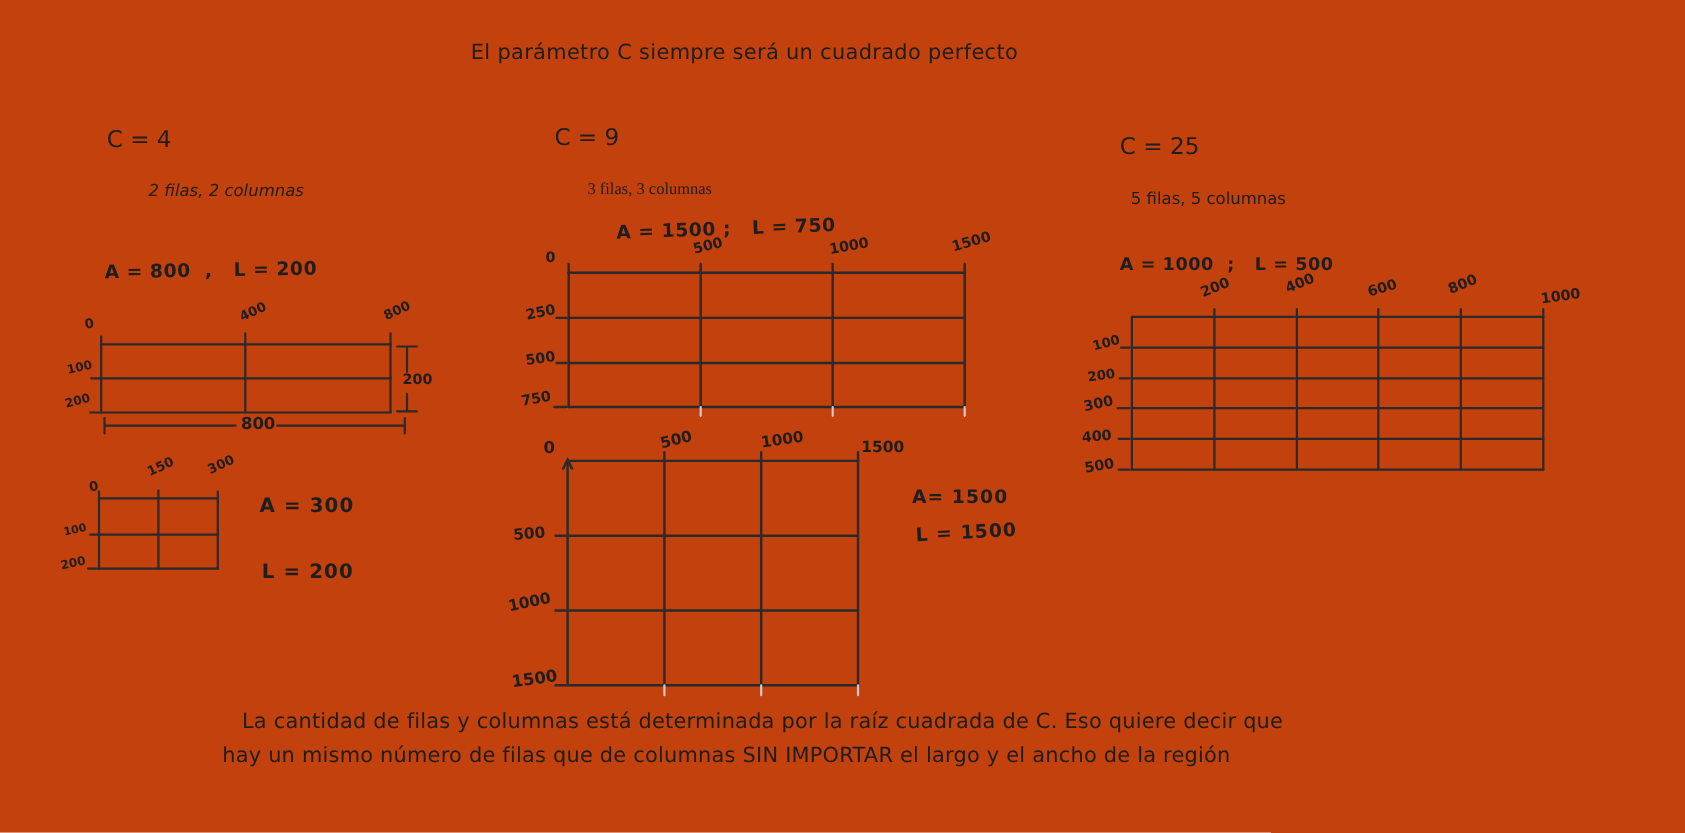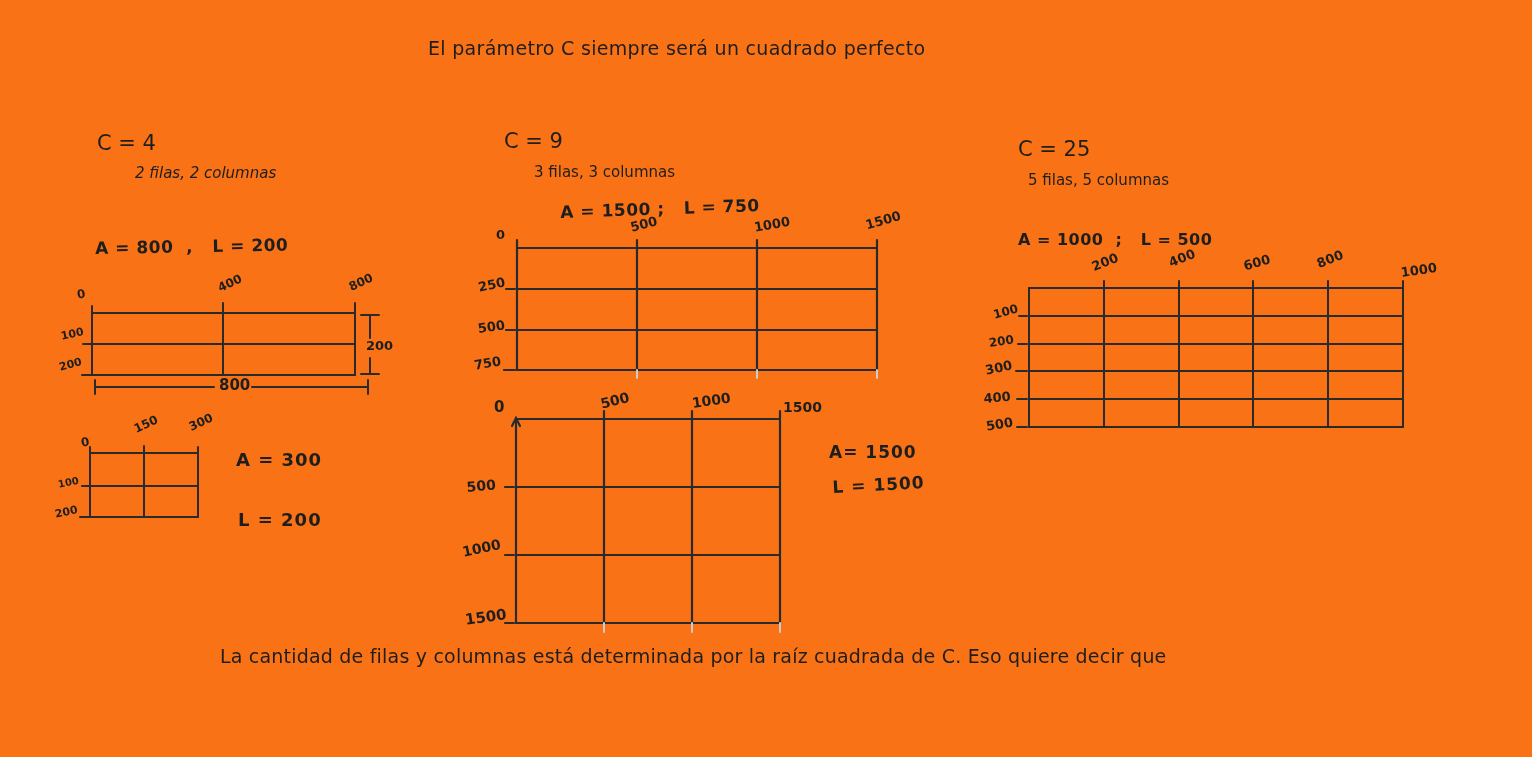--- a/index.html
+++ b/index.html
@@ -1,34 +1,34 @@
 <!DOCTYPE html>
 <html><head>
 <meta charset="utf-8">
 <style>
   html, body { margin: 0; padding: 0; background: #ffffff; }
   .canvas {
     position: relative;
     width: 1532px;
     height: 757px;
-    background: #f97316;
+    background: #c2410c;
     overflow: hidden;
     font-family: "DejaVu Sans", sans-serif;
     color: #1e1e1e;
   }
   svg.lines { position: absolute; left: 0; top: 0; }
   .lbl {
     position: absolute;
     color: #1e1e1e;
     white-space: pre;
     transform-origin: left top;
     line-height: 1.1;
   }
   .title { font-size: 19px; letter-spacing: 0.3px; }
-  .c-label { font-size: 21px; margin-top: 16px; }
+  .c-label { font-size: 21px; }
   .subtitle { font-size: 15px; }
   .params { font-size: 17px; font-weight: bold; letter-spacing: 0.5px; }
   .tick { font-size: 12px; font-weight: bold; }
   .tick-md { font-size: 13px; font-weight: bold; }
   .dim { font-size: 13px; font-weight: bold; }
   .side-label { font-size: 18px; font-weight: bold; letter-spacing: 1px; }
   .footer-line { font-size: 19px; letter-spacing: 0.2px; }
 </style>
 </head>
 <body>
@@ -96,21 +96,21 @@
 
   <div class="lbl tick" style="left:80px; top:437px; transform:rotate(-10deg);">0</div>
   <div class="lbl tick" style="left:132px; top:424px; transform:rotate(-25deg);">150</div>
   <div class="lbl tick" style="left:187px; top:422px; transform:rotate(-25deg);">300</div>
   <div class="lbl tick" style="left:57px; top:479px; transform:rotate(-12deg); font-size:10px;">100</div>
   <div class="lbl tick" style="left:54px; top:509px; transform:rotate(-12deg); font-size:11px;">200</div>
   <div class="lbl side-label" style="left:236px; top:450px;">A = 300</div>
   <div class="lbl side-label" style="left:238px; top:510px;">L = 200</div>
 
   <div class="lbl c-label" style="left:504px; top:114px;text-align:center;">C = 9</div>
-  <div class="lbl subtitle" style="left:534px; top:164px;">3 filas, 3 columnas</div>
+  <div class="lbl subtitle" style="left:534px; top:164px;font-family:Liberation Serif, serif;">3 filas, 3 columnas</div>
   <div class="lbl params" style="left:560px; top:203px; transform:rotate(-2deg);">A = 1500 ;   L = 750</div>
 
   <div class="lbl tick-md" style="left:496px; top:228px;">0</div>
   <div class="lbl tick-md" style="left:629px; top:221px; transform:rotate(-14deg);">500</div>
   <div class="lbl tick-md" style="left:753px; top:221px; transform:rotate(-10deg);">1000</div>
   <div class="lbl tick-md" style="left:864px; top:219px; transform:rotate(-16deg);">1500</div>
   <div class="lbl tick-md" style="left:477px; top:281px; transform:rotate(-12deg);">250</div>
   <div class="lbl tick-md" style="left:477px; top:322px; transform:rotate(-8deg);">500</div>
   <div class="lbl tick-md" style="left:473px; top:359px; transform:rotate(-10deg);">750</div>
 
@@ -133,14 +133,15 @@
   <div class="lbl tick-md" style="left:1242px; top:260px; transform:rotate(-16deg);">600</div>
   <div class="lbl tick-md" style="left:1315px; top:258px; transform:rotate(-22deg);">800</div>
   <div class="lbl tick-md" style="left:1400px; top:266px; transform:rotate(-8deg);">1000</div>
   <div class="lbl tick" style="left:992px; top:309px; transform:rotate(-15deg);">100</div>
   <div class="lbl tick" style="left:988px; top:337px; transform:rotate(-8deg);">200</div>
   <div class="lbl tick-md" style="left:984px; top:364px; transform:rotate(-12deg);">300</div>
   <div class="lbl tick-md" style="left:983px; top:392px; transform:rotate(-5deg);">400</div>
   <div class="lbl tick-md" style="left:985px; top:420px; transform:rotate(-10deg);">500</div>
 
   <div class="lbl footer-line" style="left:220px; top:646px;">La cantidad de filas y columnas está determinada por la raíz cuadrada de C. Eso quiere decir que</div>
+  <div class="lbl footer-line" style="left:202px; top:677px;">hay un mismo número de filas que de columnas SIN IMPORTAR el largo y el ancho de la región</div>
 
 </div>
 
 </body></html>

